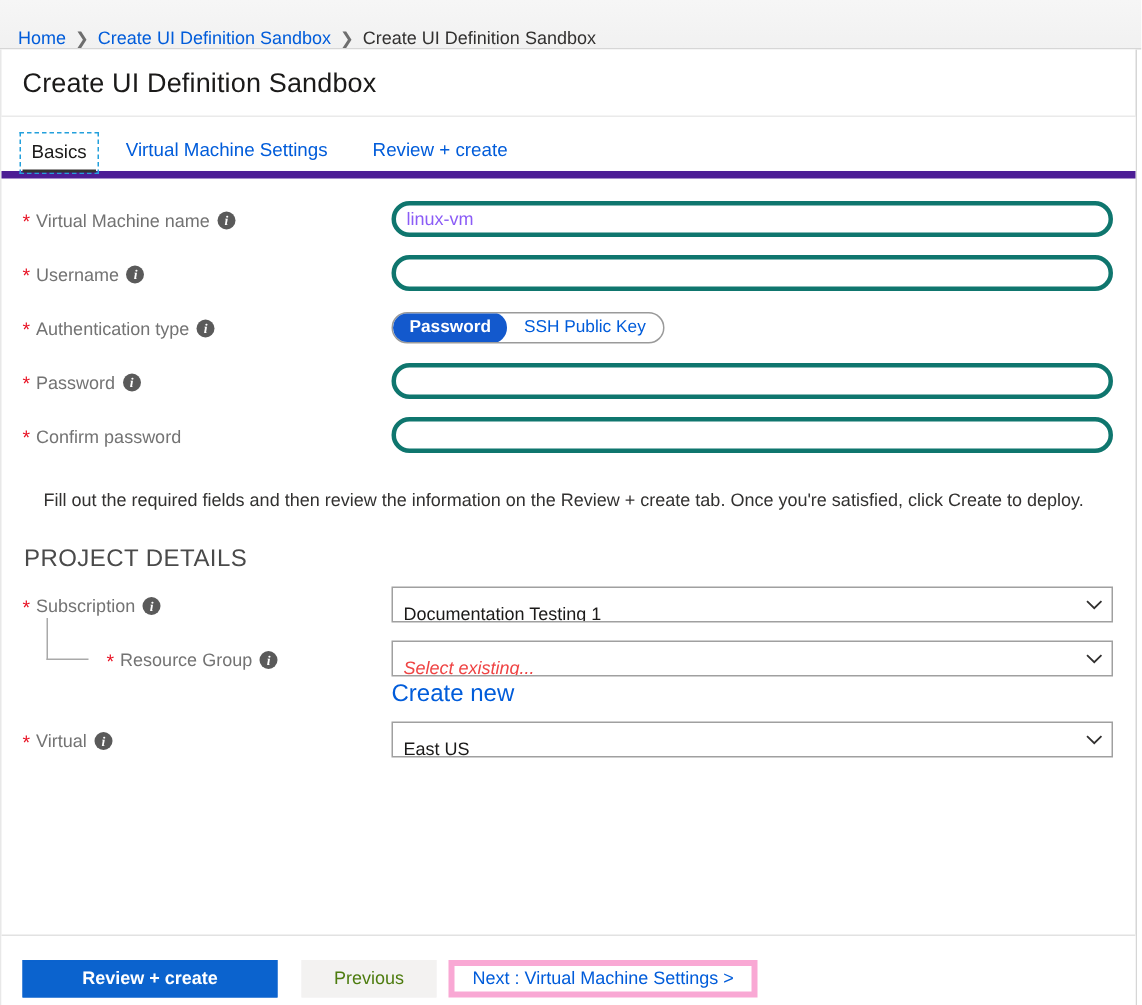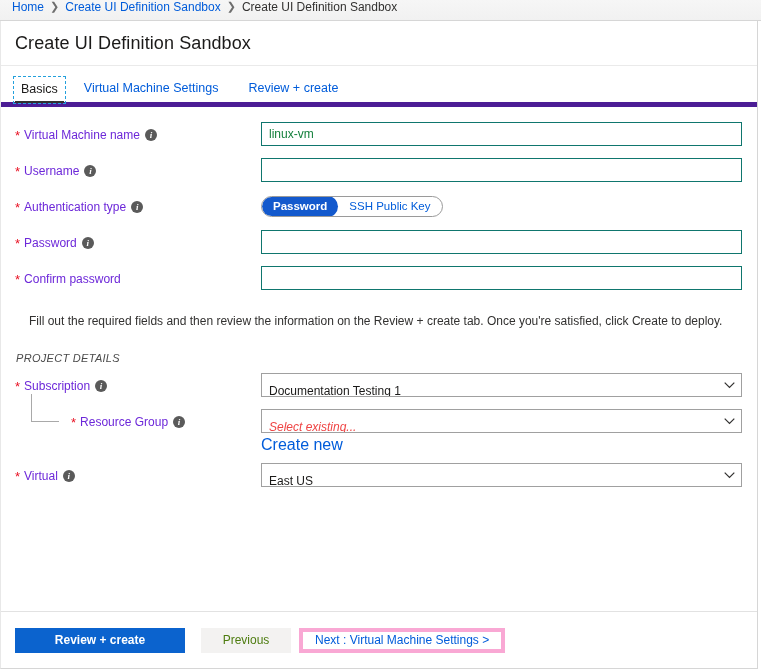--- a/index.html
+++ b/index.html
@@ -17,25 +17,25 @@
 
   .page {
     position: relative;
     width: 761px;
     height: 670px;
     background: #ffffff;
   }
 
   
   .breadcrumb-bar {
-    height: 21px;
+    height: 33px;
     background: linear-gradient(#f6f6f6, #f1f1f1);
     border-bottom: 1px solid #d6d6d6;
     display: flex;
-    align-items: flex-start;
+    align-items: flex-end;
     padding: 0 0 0 12px;
     font-size: 12px;
     white-space: nowrap;
   }
   .crumb-link {
     color: #015cda;
     text-decoration: none;
     cursor: pointer;
   }
   .crumb-current { color: #323130; }
@@ -130,21 +130,21 @@
     line-height: 16px;
   }
   .req {
     color: #e81123;
     margin-right: 4px;
     font-size: 13px;
     line-height: 12px;
     position: relative;
     top: 1px;
   }
-  .label-text { color: #6d28d9; }
+  .label-text { color: #737373; }
 
   .info-icon {
     display: inline-flex;
     align-items: center;
     justify-content: center;
     width: 12px;
     height: 12px;
     border-radius: 50%;
     background: #5a5a5a;
     color: #ffffff;
@@ -159,28 +159,28 @@
   }
 
   .field-control {
     flex: 1 1 auto;
     padding-top: 1px;
   }
 
   .txt {
     width: 481px;
     height: 24px;
-    border: 1px solid #0f766e;
+    border: 3px solid #0f766e;
     background: #ffffff;
     font-family: "Liberation Sans", sans-serif;
     font-size: 12px;
-    color: #15803d;
+    color: #8b5cf6;
     padding: 0 7px;
     outline: none;
-    border-radius: 0;
+    border-radius: 12px;
   }
   .txt::placeholder { color: #767676; font-style: italic; }
 
   
   .pill-group {
     display: inline-flex;
     align-items: center;
     border: 1px solid #9a9a9a;
     border-radius: 12px;
     height: 21px;
@@ -251,26 +251,25 @@
 
   .help-text {
     font-size: 12px;
     color: #323130;
     line-height: 17px;
     width: 715px;
     margin: 14px 0 0 14px;
   }
 
   .section-head {
-    font-size: 11px;
+    font-size: 16px;
     color: #4a4a4a;
     letter-spacing: 0.3px;
     margin: 22px 0 8px 1px;
     text-transform: uppercase;
-    font-style: italic;
   }
 
   
   .indent-row { position: relative; }
   .connector {
     position: absolute;
     left: 16px;
     top: -14px;
     width: 28px;
     height: 28px;

